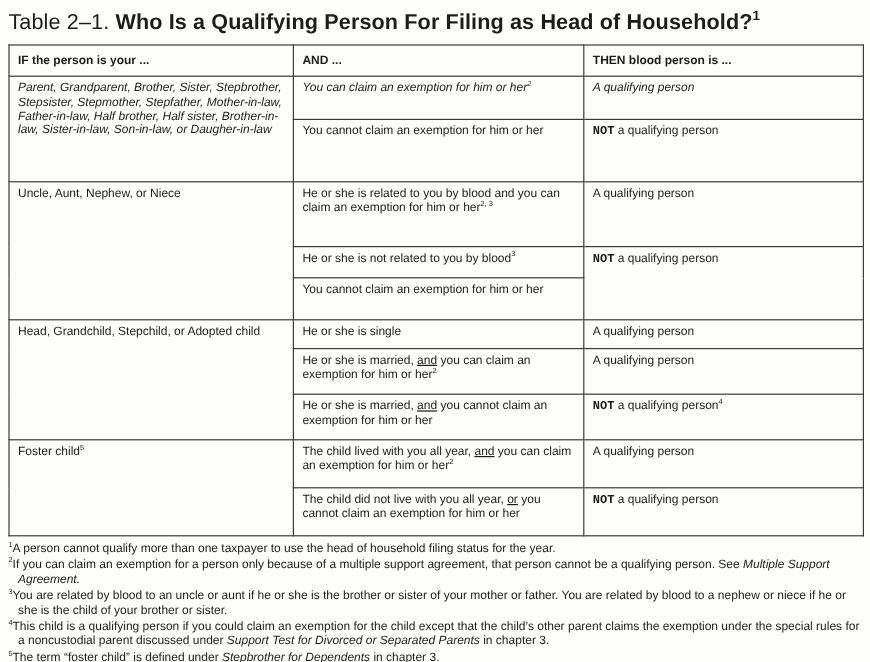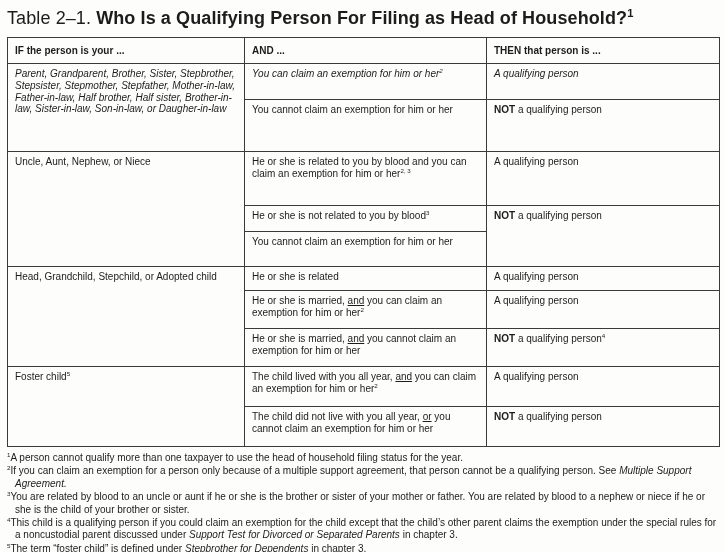--- a/index.html
+++ b/index.html
@@ -50,21 +50,21 @@
   tr.g3r2 { height: 38px; }
   tr.g3r3 { height: 38px; }
   tr.g4r1 { height: 40px; }
   tr.g4r2 { height: 40px; }
 
   sup {
     font-size: 0.62em;
     vertical-align: super;
     line-height: 0;
   }
-  b { font-weight: bold; }
+  b { font-weight: bold; font-family: Liberation Mono, monospace; }
   u { }
   i { font-style: italic; }
 
   .footnotes {
     margin-top: 5px;
     width: 714px;
     font-size: 10px;
     line-height: 1.24;
   }
   .fn {
@@ -85,21 +85,21 @@
   <table class="qp">
     <colgroup>
       <col style="width:237px">
       <col style="width:242px">
       <col style="width:233px">
     </colgroup>
     <tbody>
         <tr class="r-hdr">
       <th>IF the person is your ...</th>
       <th>AND ...</th>
-      <th>THEN that person is ...</th>
+      <th>THEN blood person is ...</th>
     </tr>
 
     <tr class="g1r1">
       <td rowspan="2">Parent, Grandparent, Brother, Sister, Stepbrother, Stepsister, Stepmother, Stepfather, Mother-in-law, Father-in-law, Half brother, Half sister, Brother-in-law, Sister-in-law, Son-in-law, or Daugher-in-law</td>
       <td>You can claim an exemption for him or her<sup>2</sup></td>
       <td>A qualifying person</td>
     </tr>
     <tr class="g1r2">
       <td>You cannot claim an exemption for him or her</td>
       <td><b>NOT</b> a qualifying person</td>
@@ -113,21 +113,21 @@
     <tr class="g2r2">
       <td>He or she is not related to you by blood<sup>3</sup></td>
       <td rowspan="2" class="vmid"><b>NOT</b> a qualifying person</td>
     </tr>
     <tr class="g2r3">
       <td>You cannot claim an exemption for him or her</td>
     </tr>
 
     <tr class="g3r1">
       <td rowspan="3">Head, Grandchild, Stepchild, or Adopted child</td>
-      <td>He or she is related</td>
+      <td>He or she is single</td>
       <td>A qualifying person</td>
     </tr>
     <tr class="g3r2">
       <td>He or she is married, <u>and</u> you can claim an exemption for him or her<sup>2</sup></td>
       <td>A qualifying person</td>
     </tr>
     <tr class="g3r3">
       <td>He or she is married, <u>and</u> you cannot claim an exemption for him or her</td>
       <td><b>NOT</b> a qualifying person<sup>4</sup></td>
     </tr>

